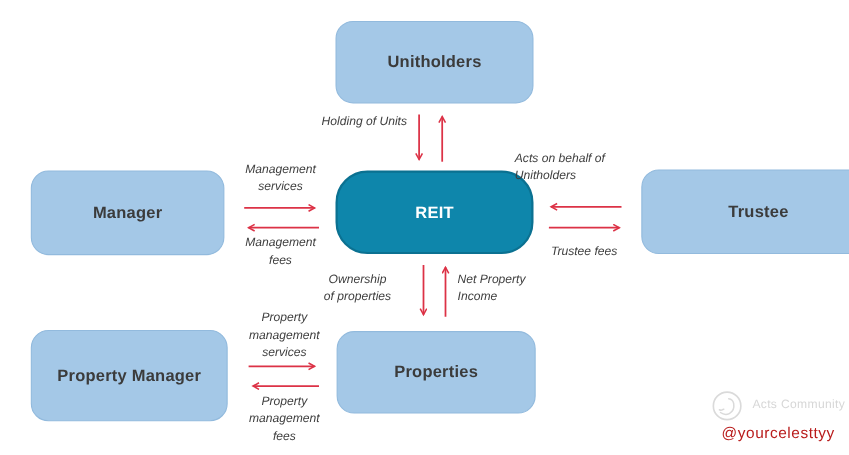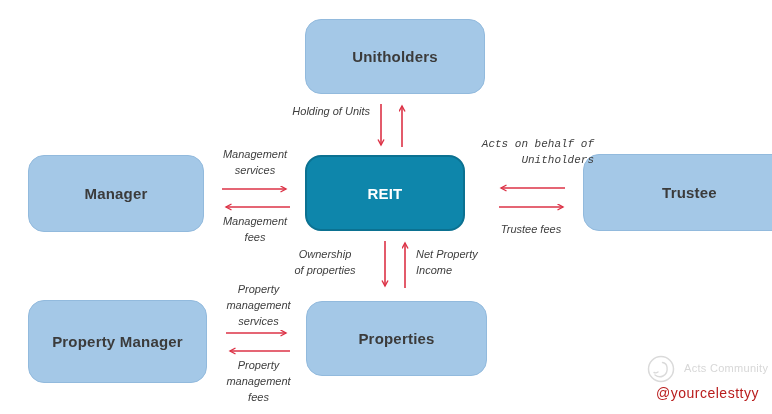--- a/index.html
+++ b/index.html
@@ -90,21 +90,21 @@
   </svg>
 
   <div class="node light" style="left:305px; top:19px; width:180px; height:75px;">
     <span>Unitholders</span>
   </div>
 
   <div class="node light" style="left:28px; top:155px; width:176px; height:77px;">
     <span>Manager</span>
   </div>
 
-  <div class="node teal" style="left:305px; top:155px; width:160px; height:76px;">
+  <div class="node teal" style="left:305px; top:155px; width:180px; height:76px;border-radius:29px;">
     <span>REIT</span>
   </div>
 
   <div class="node light" style="left:583px; top:154px; width:213px; height:77px;">
     <span>Trustee</span>
   </div>
 
   <div class="node light" style="left:28px; top:300px; width:179px; height:83px;text-align:center;">
     <span>Property Manager</span>
   </div>
@@ -115,21 +115,21 @@
 
   <div class="elabel" style="left:245px; top:103px; width:125px; text-align:right;">Holding of Units</div>
 
 
   <div class="elabel" style="left:203px; top:146px; width:104px; text-align:center;">Management
 services</div>
 
   <div class="elabel" style="left:203px; top:213px; width:104px; text-align:center;">Management
 fees</div>
 
-  <div class="elabel" style="left:468px; top:136px; width:126px; text-align:right;font-family:Liberation Mono, monospace;">Acts on behalf of
+  <div class="elabel" style="left:468px; top:136px; width:126px; text-align:left;">Acts on behalf of
 Unitholders</div>
 
   <div class="elabel" style="left:478px; top:221px; width:106px; text-align:center;">Trustee fees</div>
 
   <div class="elabel" style="left:272px; top:246px; width:106px; text-align:center;">Ownership
 of properties</div>
 
   <div class="elabel" style="left:416px; top:246px; width:110px; text-align:left;">Net Property
 Income</div>
 

